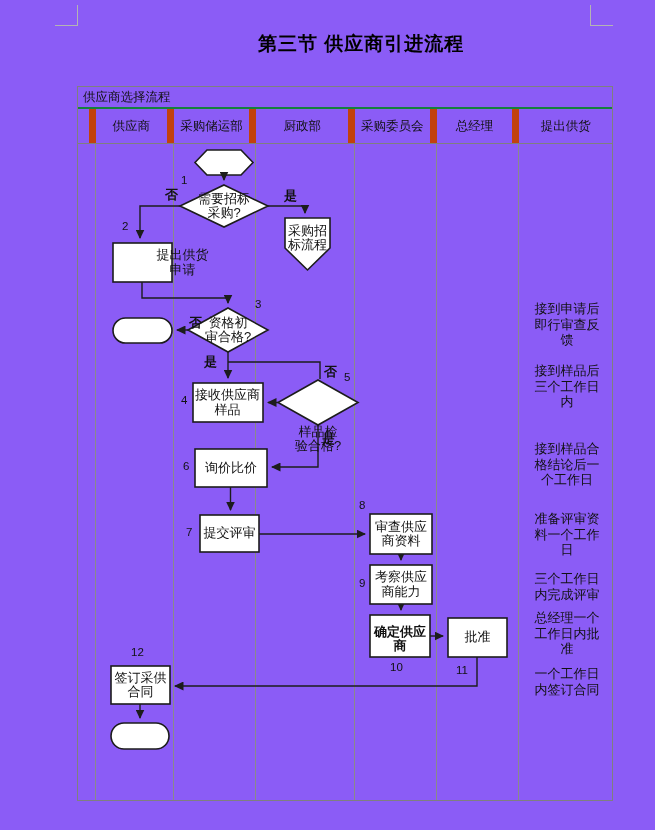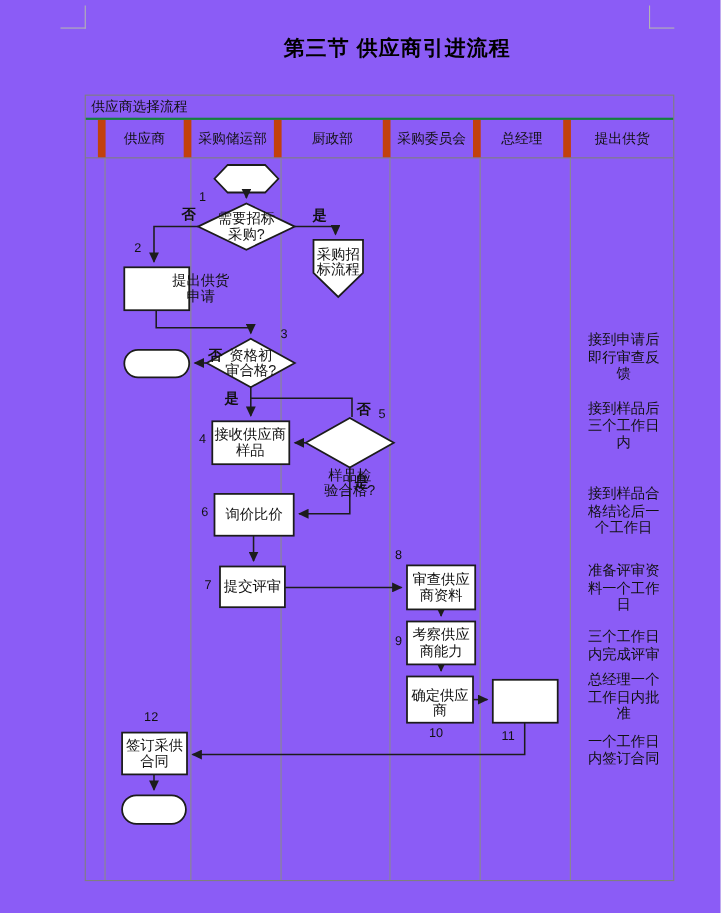--- a/index.html
+++ b/index.html
@@ -126,22 +126,23 @@
   <div class="lbl" style="left:193px;top:383px;width:69px;height:39px;">接收供应商
 样品</div>
   <div class="lbl" style="left:276px;top:388px;width:84px;height:30px;margin-top:36px;">样品检
 验合格?</div>
   <div class="lbl" style="left:195px;top:449px;width:72px;height:38px;">询价比价</div>
   <div class="lbl" style="left:200px;top:515px;width:59px;height:37px;">提交评审</div>
   <div class="lbl" style="left:370px;top:514px;width:62px;height:40px;">审查供应
 商资料</div>
   <div class="lbl" style="left:370px;top:565px;width:62px;height:39px;">考察供应
 商能力</div>
-  <div class="lbl" style="left:370px;top:615px;width:60px;height:48px;">确定供应
+  <div class="lbl" style="left:370px;top:615px;width:60px;height:48px;font-weight:bold;">确定供应
 商</div>
+  <div class="lbl" style="left:448px;top:618px;width:59px;height:39px;">批准</div>
   <div class="lbl" style="left:111px;top:666px;width:59px;height:38px;">签订采供
 合同</div>
 
   <div class="num" style="left:181px;top:174px;">1</div>
   <div class="num" style="left:122px;top:220px;">2</div>
   <div class="num" style="left:255px;top:298px;">3</div>
   <div class="num" style="left:181px;top:394px;">4</div>
   <div class="num" style="left:344px;top:371px;">5</div>
   <div class="num" style="left:183px;top:460px;">6</div>
   <div class="num" style="left:186px;top:526px;">7</div>

